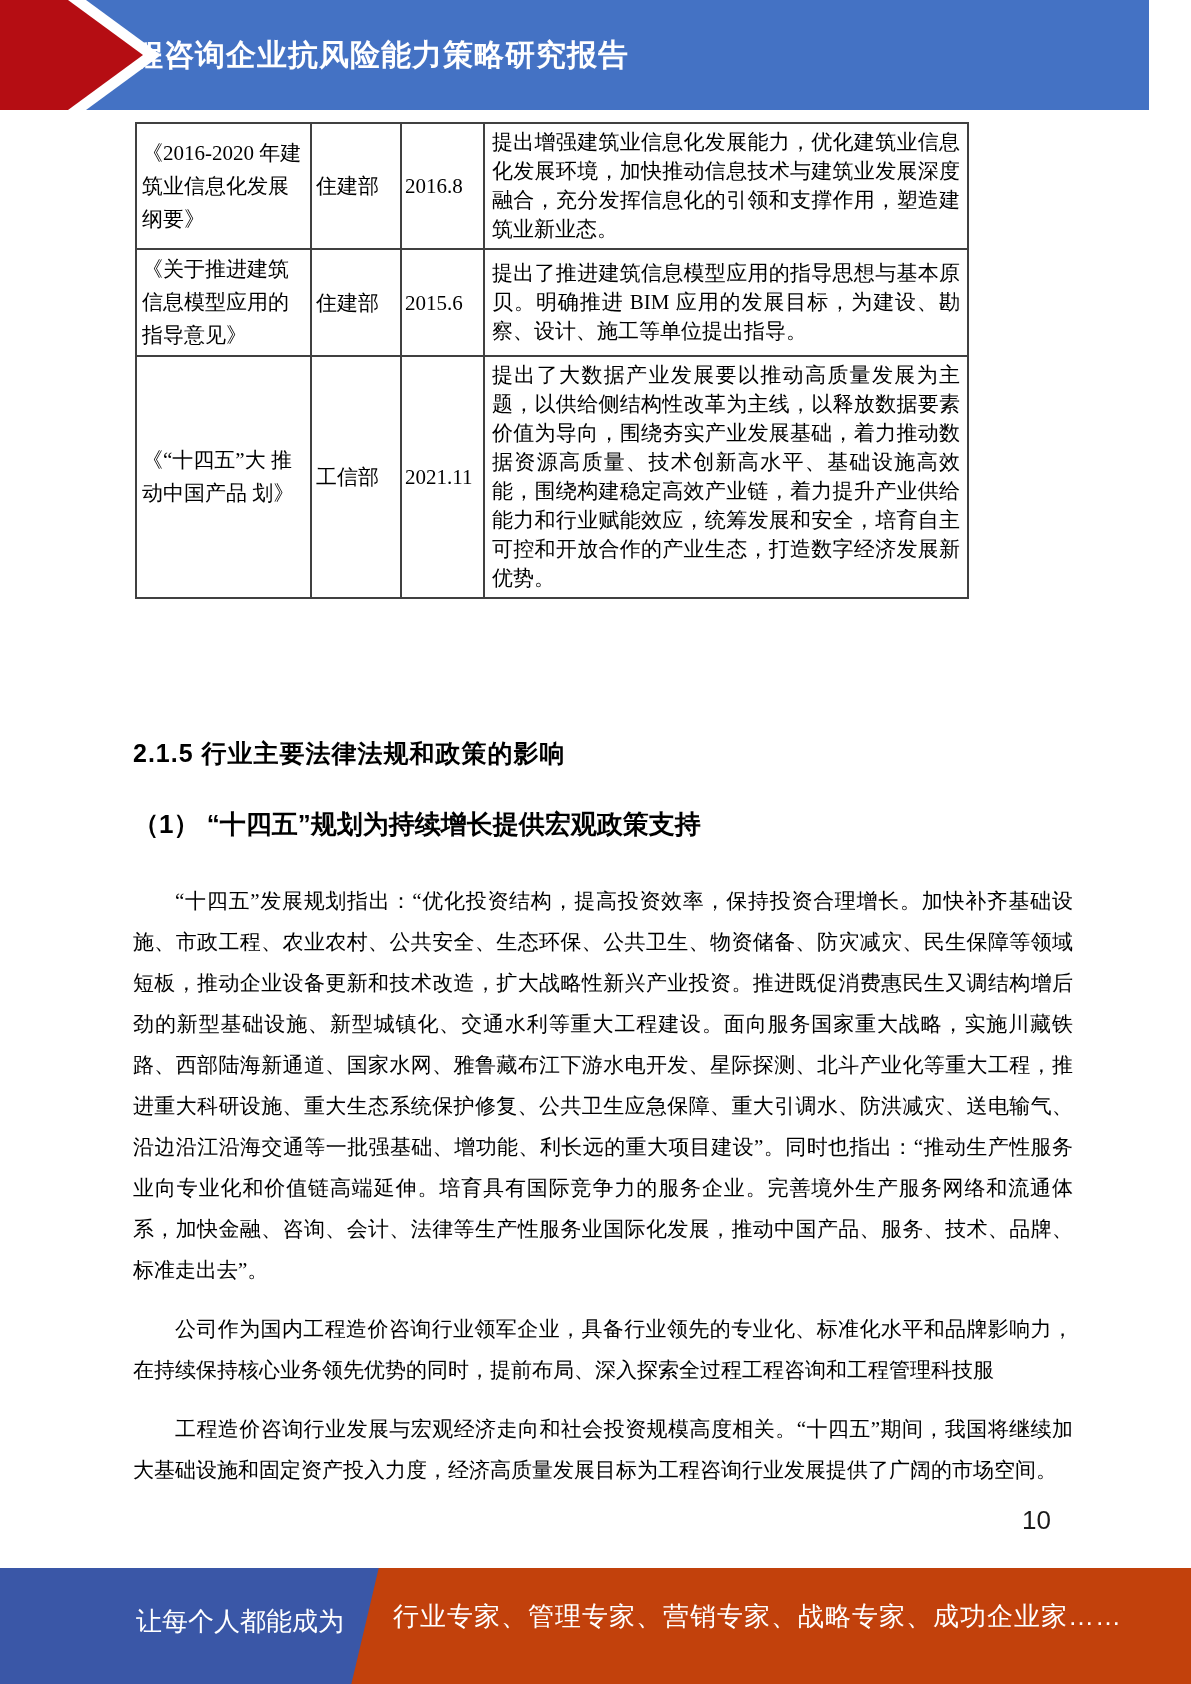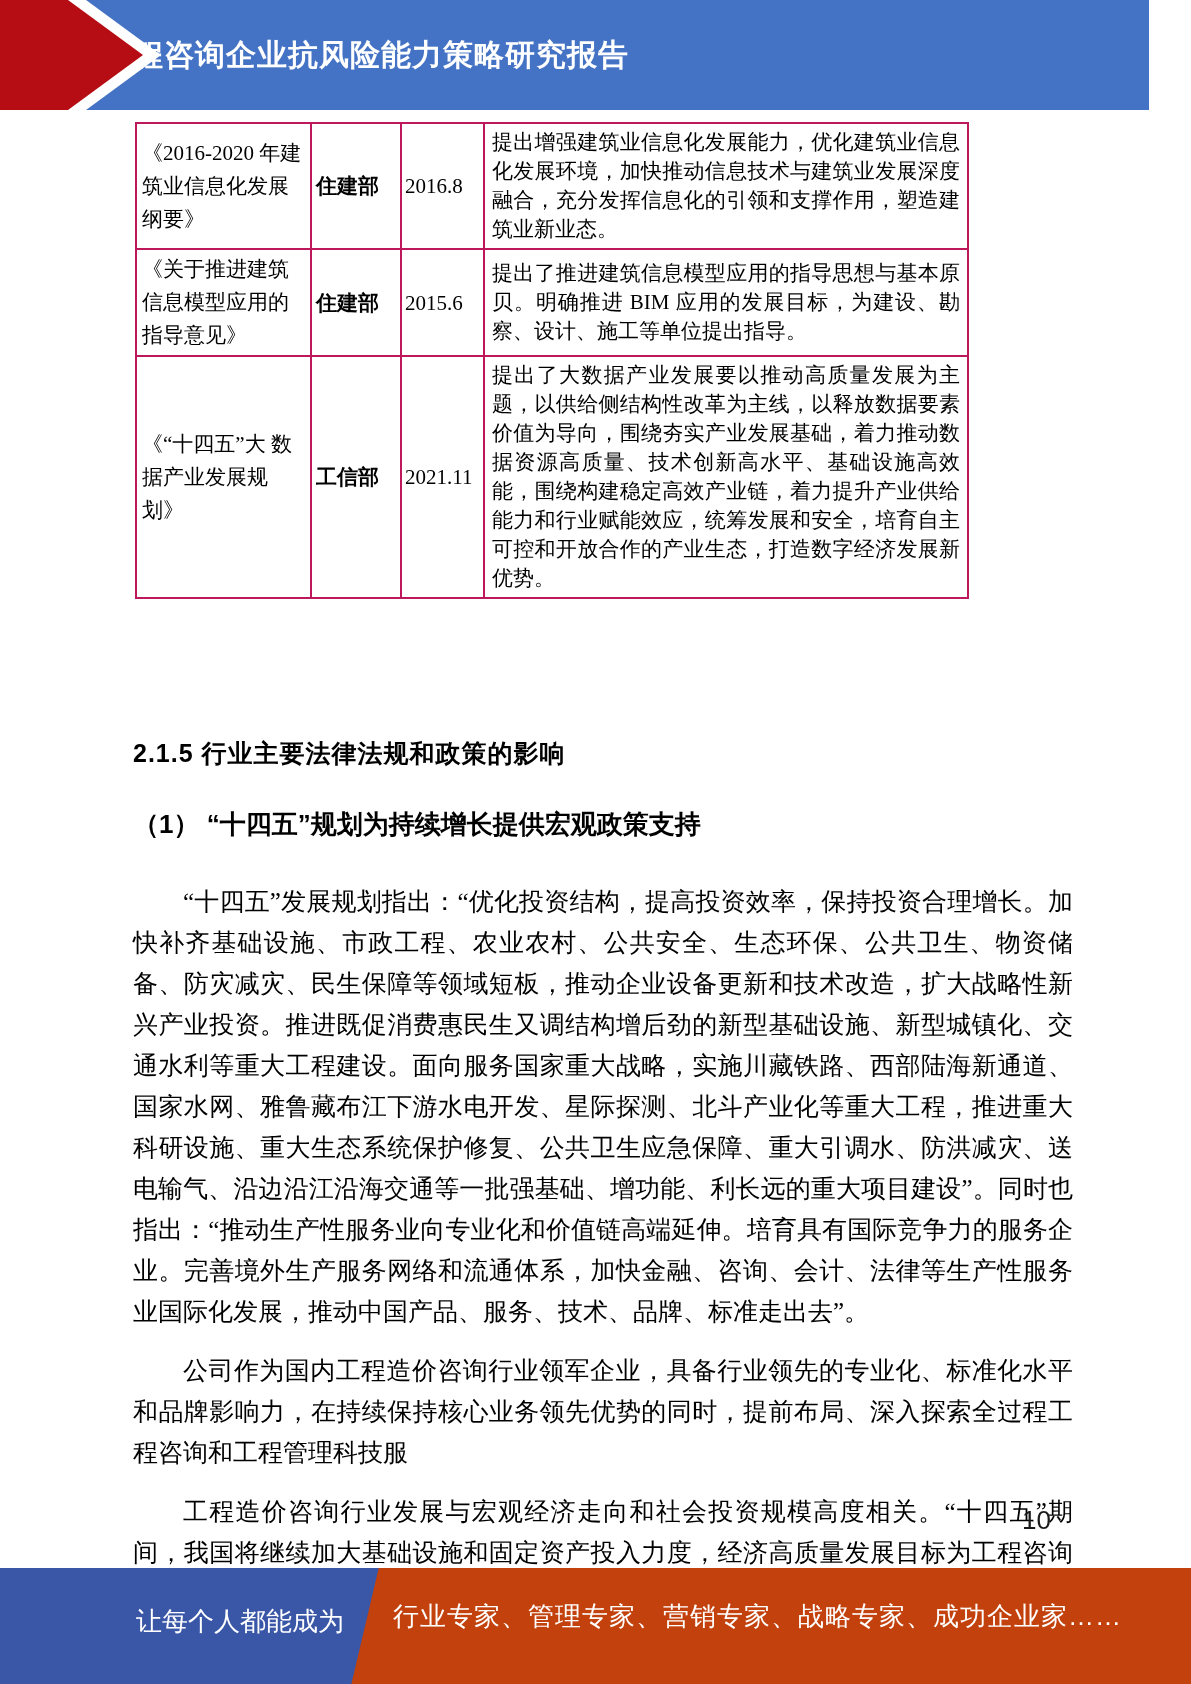--- a/index.html
+++ b/index.html
@@ -42,25 +42,25 @@
 
   table.policy-table {
     margin-top: 12px;
     margin-left: 2px;
     border-collapse: collapse;
     width: 832px;
     table-layout: fixed;
     font-size: 21px;
   }
   .policy-table td {
-    border: 2px solid #be185d;
+    border: 2px solid #404040;
     vertical-align: middle;
   }
   td.cell-name  { width: 175px; padding: 2px 5px; line-height: 33px; }
-  td.cell-dept  { width: 90px;  padding: 2px 4px; line-height: 30px; font-weight: bold; }
+  td.cell-dept  { width: 90px;  padding: 2px 4px; line-height: 30px; }
   td.cell-date  { width: 83px;  padding: 2px 3px; line-height: 30px; border-radius: 9px; }
   td.cell-desc  { width: 484px; padding: 4px 7px; line-height: 29px; text-align: justify; }
   tr.row-1 { height: 123px; }
   tr.row-2 { height: 107px; }
   tr.row-3 { height: 231px; }
 
   .section-heading {
     margin-top: 138px;
     font-family: "Liberation Sans", "DejaVu Sans", sans-serif;
     font-weight: bold;
@@ -69,21 +69,21 @@
   }
   .subsection-heading {
     margin-top: 37px;
     font-family: "Liberation Sans", "DejaVu Sans", sans-serif;
     font-weight: bold;
     font-size: 26px;
   }
 
   .body-paragraph {
     width: 940px;
-    font-size: 25px;
+    font-size: 21px;
     line-height: 41px;
     text-align: justify;
     text-indent: 2em;
     margin-top: 18px;
   }
   .body-paragraph.first { margin-top: 39px; }
 
   .page-number {
     position: absolute;
     top: 1505px; right: 140px;
@@ -143,21 +143,21 @@
         <td class="cell-date">2016.8</td>
         <td class="cell-desc">提出增强建筑业信息化发展能力，优化建筑业信息化发展环境，加快推动信息技术与建筑业发展深度融合，充分发挥信息化的引领和支撑作用，塑造建筑业新业态。</td>
       </tr>
       <tr class="row-2">
         <td class="cell-name">《关于推进建筑 信息模型应用的 指导意见》</td>
         <td class="cell-dept">住建部</td>
         <td class="cell-date">2015.6</td>
         <td class="cell-desc">提出了推进建筑信息模型应用的指导思想与基本原贝。明确推进 BIM 应用的发展目标，为建设、勘察、设计、施工等单位提出指导。</td>
       </tr>
       <tr class="row-3">
-        <td class="cell-name">《“十四五”大 数据产业发展规 划》</td>
+        <td class="cell-name">《“十四五”大 推动中国产品 划》</td>
         <td class="cell-dept">工信部</td>
         <td class="cell-date">2021.11</td>
         <td class="cell-desc">提出了大数据产业发展要以推动高质量发展为主题，以供给侧结构性改革为主线，以释放数据要素价值为导向，围绕夯实产业发展基础，着力推动数据资源高质量、技术创新高水平、基础设施高效能，围绕构建稳定高效产业链，着力提升产业供给能力和行业赋能效应，统筹发展和安全，培育自主可控和开放合作的产业生态，打造数字经济发展新优势。</td>
       </tr>
     </tbody>
   </table>
 
   <div class="section-heading">2.1.5 行业主要法律法规和政策的影响</div>
 
   <div class="subsection-heading">（1） “十四五”规划为持续增长提供宏观政策支持</div>

